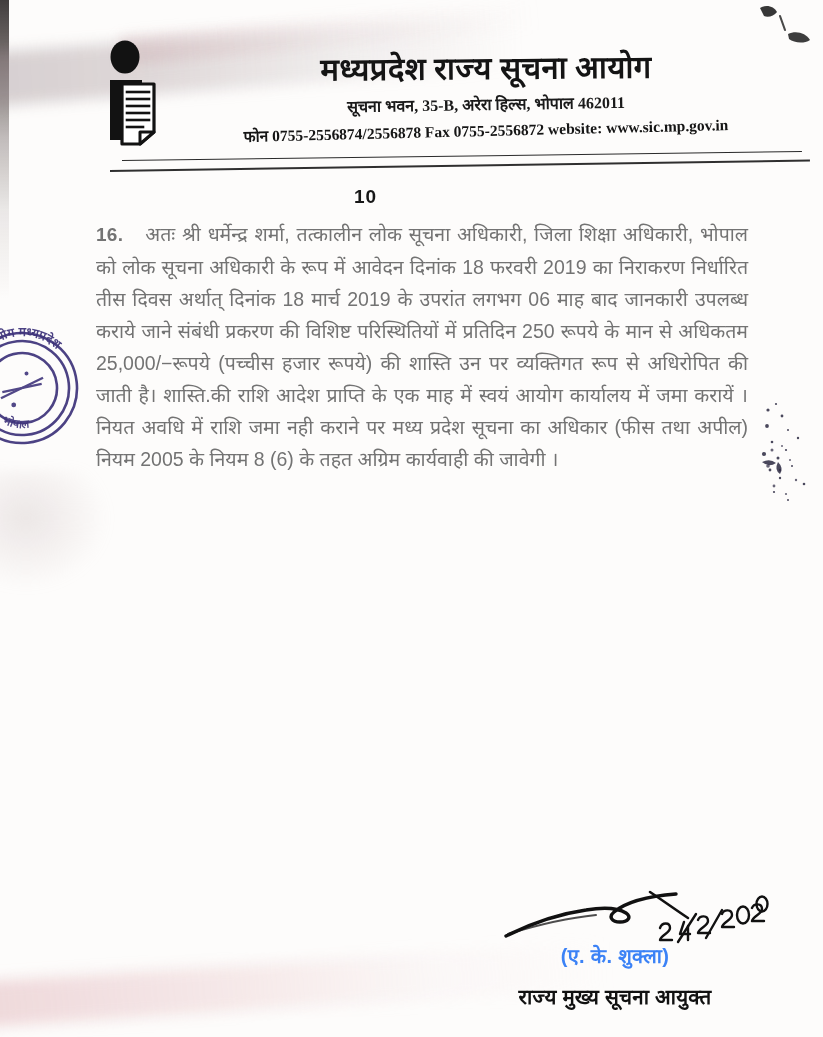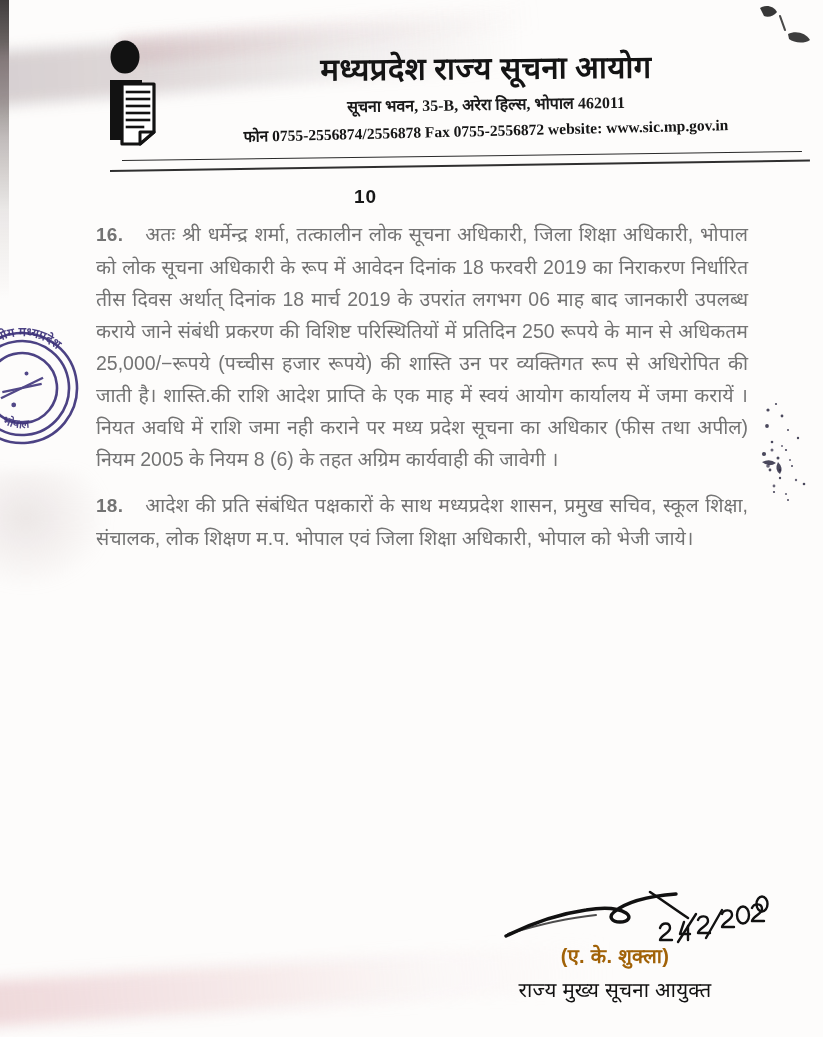--- a/index.html
+++ b/index.html
@@ -198,28 +198,28 @@
     left: 450px; top: 886px;
     width: 330px;
     text-align: center;
   }
   .sign-scribble { position: absolute; left: 50px; top: -2px; width: 270px; height: 66px; }
   .sign-name {
     position: relative;
     margin-top: 56px;
     font-size: 20px;
     font-weight: 600;
-    color: #a16207;
+    color: #3b82f6;
     letter-spacing: .3px;
   }
   .sign-designation {
     position: relative;
-    margin-top: 6px;
+    margin-top: 13px;
     font-size: 20.5px;
-    font-weight: 400;
+    font-weight: 700;
     color: #111;
     letter-spacing: .2px;
   }
 </style>
 </head>
 <body>
 
 <div class="page">
 
   <div class="scan-edge-left"></div>
@@ -327,23 +327,20 @@
     </g>
   </svg>
 
   <div class="body-block">
 
     <p class="para para-16">
       <span class="para-num">16.</span><span class="gap-sm"></span><span>अतः श्री धर्मेन्द्र शर्मा, तत्कालीन लोक सूचना अधिकारी, जिला शिक्षा अधिकारी, भोपाल को लोक सूचना अधिकारी के रूप में आवेदन दिनांक 18 फरवरी 2019 का निराकरण निर्धारित तीस दिवस अर्थात् दिनांक 18 मार्च 2019 के उपरांत लगभग 06 माह बाद जानकारी उपलब्ध कराये जाने संबंधी प्रकरण की विशिष्ट परिस्थितियों में प्रतिदिन 250 रूपये के मान से अधिकतम 25,000/−रूपये (पच्चीस हजार रूपये) की शास्ति उन पर व्यक्तिगत रूप से अधिरोपित की जाती है। शास्ति.की राशि आदेश प्राप्ति के एक माह में स्वयं आयोग कार्यालय में जमा करायें । नियत अवधि में राशि जमा नही कराने पर मध्य प्रदेश सूचना का अधिकार (फीस तथा अपील) नियम 2005 के नियम 8 (6) के तहत अग्रिम कार्यवाही की जावेगी ।</span>
     </p>
 
 
-    <p class="para para-18">
-      <span class="para-num">18.</span><span class="gap-sm"></span><span>आदेश की प्रति संबंधित पक्षकारों के साथ मध्यप्रदेश शासन, प्रमुख सचिव, स्कूल शिक्षा, संचालक, लोक शिक्षण म.प. भोपाल एवं जिला शिक्षा अधिकारी, भोपाल को भेजी जाये।</span>
-    </p>
   </div>
 
   <div class="sign-block">
 
     <svg class="sign-scribble" viewBox="0 0 270 66">
       <path d="M6 52 C30 40, 58 30, 86 26 C104 23, 118 24, 126 29 C132 33, 128 38, 120 38
                C112 38, 108 33, 114 28 C126 18, 150 12, 176 10" fill="none" stroke="#111" stroke-width="3.4" stroke-linecap="round" stroke-linejoin="round"></path>
       <path d="M8 50 C34 42, 66 34, 96 31" fill="none" stroke="#111" stroke-width="2" stroke-linecap="round" opacity=".75"></path>
       <path d="M150 8 C162 16, 176 26, 188 34" fill="none" stroke="#111" stroke-width="2.6" stroke-linecap="round"></path>
 

